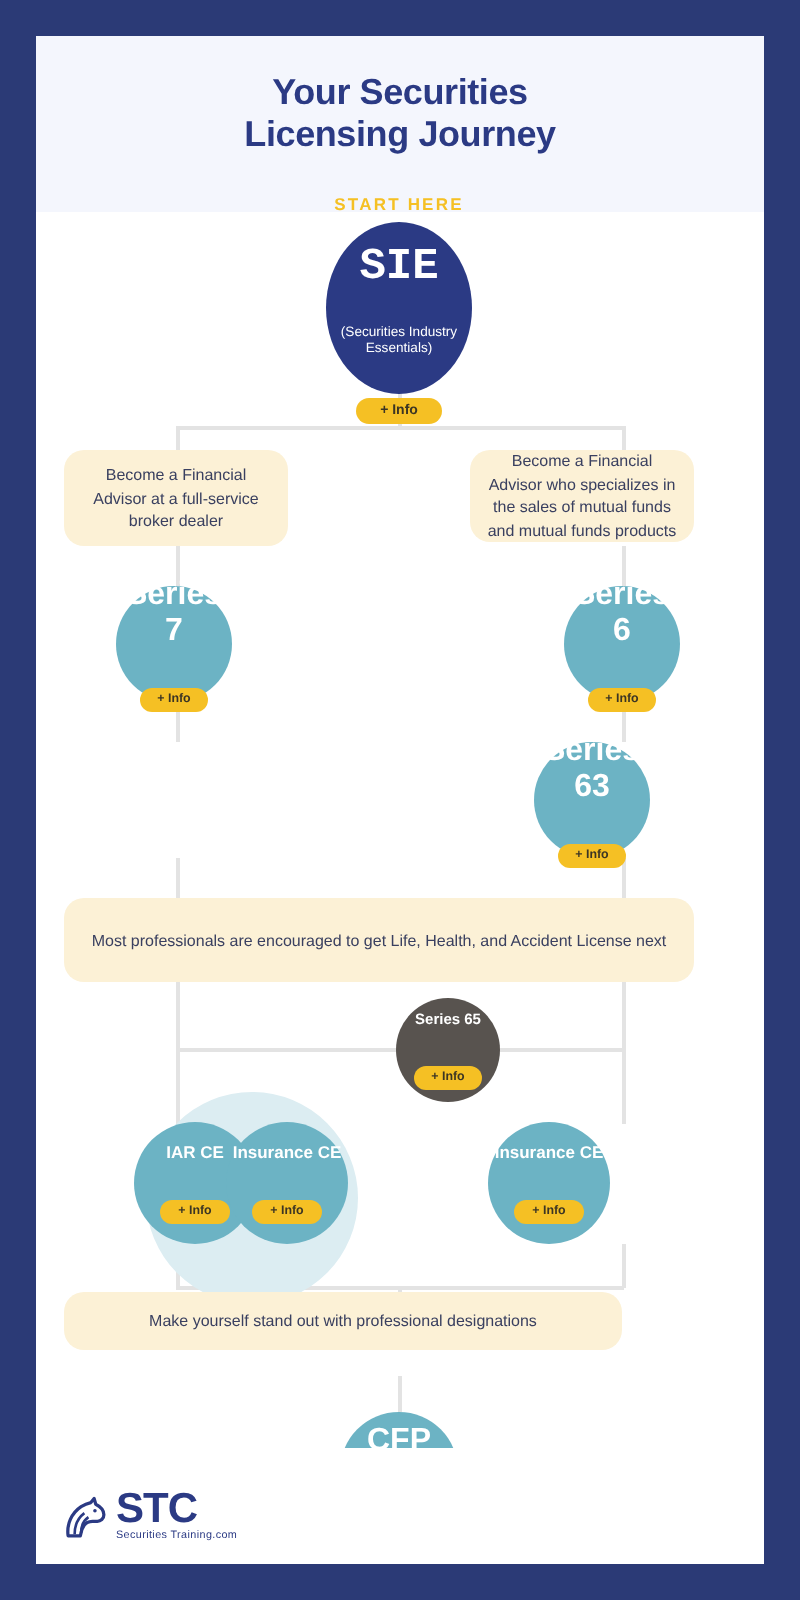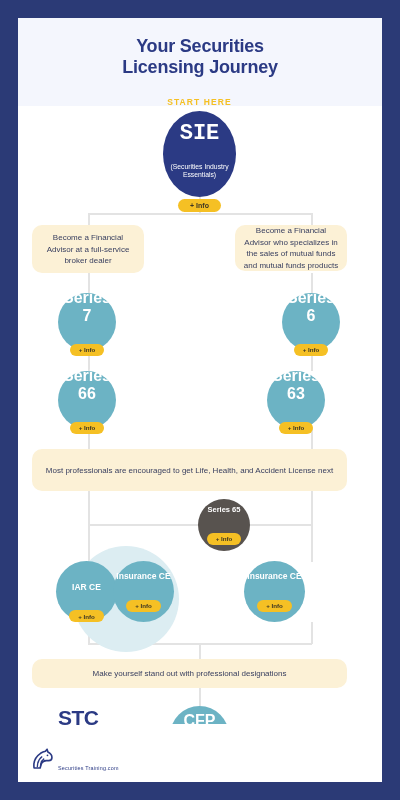--- a/index.html
+++ b/index.html
@@ -93,21 +93,21 @@
     display:flex;align-items:center;justify-content:center;
     padding:6px 8px;
     box-sizing:border-box;
     border-radius:10px;
   }
 
   
   .footer{position:absolute;left:0;bottom:0;width:364px;height:58px;background:#fff;}
   .logo{position:absolute;left:12px;bottom:10px;display:flex;align-items:flex-end;}
   .logo-mark{width:26px;height:26px;margin-right:2px;}
-  .logo-text{display:flex;flex-direction:column;gap:37px;}
+  .logo-text{display:flex;flex-direction:column;}
   .logo-stc{
     color:#2b3a84;font-size:21px;font-weight:bold;
     letter-spacing:-0.5px;line-height:0.95;
   }
   .logo-tag{
     color:#2b3a84;font-size:5.4px;letter-spacing:0.2px;line-height:1.1;margin-top:1px;
   }
 </style>
 </head>
 <body>
@@ -164,50 +164,46 @@
 
     <div class="node teal" style="left:40px;top:187px;width:58px;height:58px;">
       <div class="node-title">Series 7</div>
       <button class="info">+ Info</button>
     </div>
     <div class="node teal" style="left:264px;top:187px;width:58px;height:58px;">
       <div class="node-title">Series 6</div>
       <button class="info">+ Info</button>
     </div>
 
-    <div class="node teal" style="left:40px;top:265px;width:58px;height:58px;">
-      <div class="node-title">Series 66</div>
-      <button class="info">+ Info</button>
-    </div>
     <div class="node teal" style="left:249px;top:265px;width:58px;height:58px;align-items:center;">
       <div class="node-title">Series 63</div>
       <button class="info">+ Info</button>
     </div>
 
     <div class="note" style="left:14px;top:343px;width:315px;height:42px;">Most professionals are encouraged to get Life, Health, and Accident License next</div>
 
     <div class="node gray" style="left:180px;top:393px;width:52px;height:52px;">
       <div class="node-title-tiny">Series 65</div>
       <button class="info">+ Info</button>
     </div>
 
-    <div class="node teal" style="left:38px;top:455px;width:61px;height:61px;justify-content:flex-end;">
+    <div class="node teal" style="left:49px;top:455px;width:61px;height:61px;">
       <div class="node-title-sm">IAR CE</div>
       <button class="info">+ Info</button>
     </div>
     <div class="node teal" style="left:95px;top:455px;width:61px;height:61px;">
       <div class="node-title-sm">Insurance CE</div>
       <button class="info">+ Info</button>
     </div>
     <div class="node teal" style="left:226px;top:455px;width:61px;height:61px;">
       <div class="node-title-sm">Insurance CE</div>
       <button class="info">+ Info</button>
     </div>
 
-    <div class="note" style="left:14px;top:553px;width:315px;height:29px;">Make yourself stand out with professional designations</div>
+    <div class="note" style="left:14px;top:540px;width:279px;height:29px;">Make yourself stand out with professional designations</div>
 
     <div class="node teal" style="left:152px;top:600px;width:59px;height:59px;">
       <div class="node-title">CFP</div>
       <button class="info">+ Info</button>
     </div>
 
   </div>
 
   <div class="footer">
     <div class="logo">

